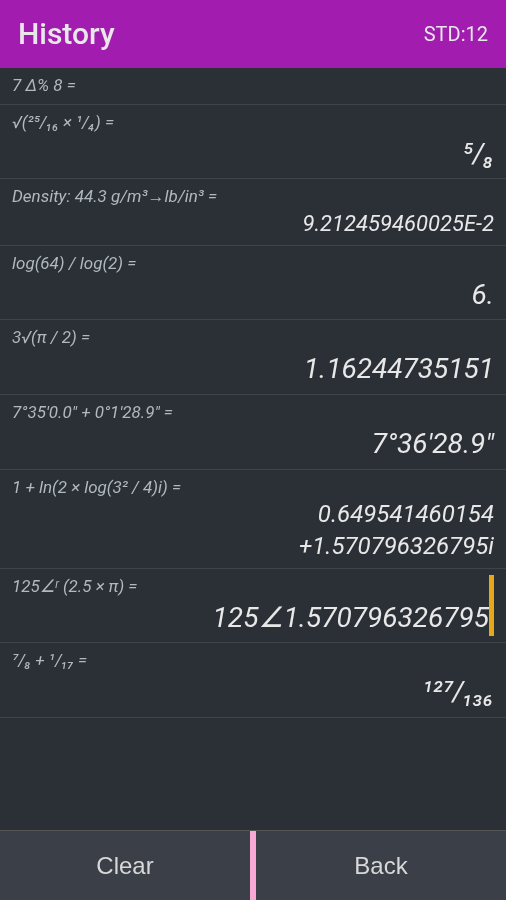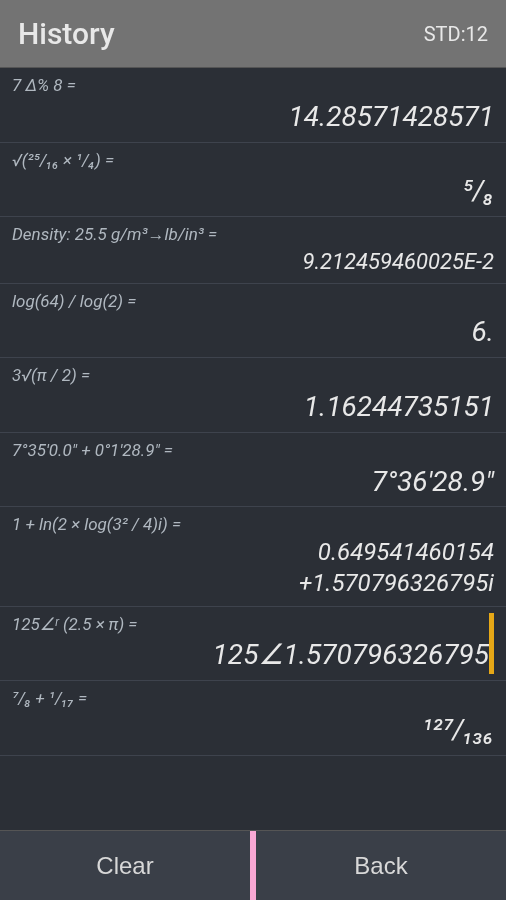--- a/index.html
+++ b/index.html
@@ -9,21 +9,21 @@
       background: #2b2f36;
       font-family: 'Roboto', Arial, sans-serif;
       color: #e0e0e0;
       display: flex;
       flex-direction: column;
       overflow: hidden;
     }
 
     
     #header {
-      background: #737373;
+      background: #a21caf;
       display: flex;
       justify-content: space-between;
       align-items: center;
       padding: 0 18px;
       height: 68px;
       flex-shrink: 0;
       border-bottom: 1px solid #555;
     }
     #header-title {
       font-size: 30px;
@@ -127,36 +127,35 @@
 <div id="header">
   <span id="header-title">History</span>
   <span id="header-std">STD:12</span>
 </div>
 
 <div id="history-list">
 <div class="history-entry">
       <div class="entry-row">
         <div class="entry-content">
           <div class="entry-expression">7 Δ% 8 =</div>
-          <div class="entry-result">14.28571428571</div>
         </div>
       </div>
     </div>
     <div class="history-entry">
       <div class="entry-row">
         <div class="entry-content">
           <div class="entry-expression">√(²⁵/₁₆ × ¹/₄) =</div>
           <div class="entry-result">⁵/₈</div>
         </div>
       </div>
     </div>
     <div class="history-entry">
       <div class="entry-row">
         <div class="entry-content">
-          <div class="entry-expression">Density: 25.5 g/m³→lb/in³ =</div>
+          <div class="entry-expression">Density: 44.3 g/m³→lb/in³ =</div>
           <div class="entry-result smaller">9.212459460025E-2</div>
         </div>
       </div>
     </div>
     <div class="history-entry">
       <div class="entry-row">
         <div class="entry-content">
           <div class="entry-expression">log(64) / log(2) =</div>
           <div class="entry-result">6.</div>
         </div>

